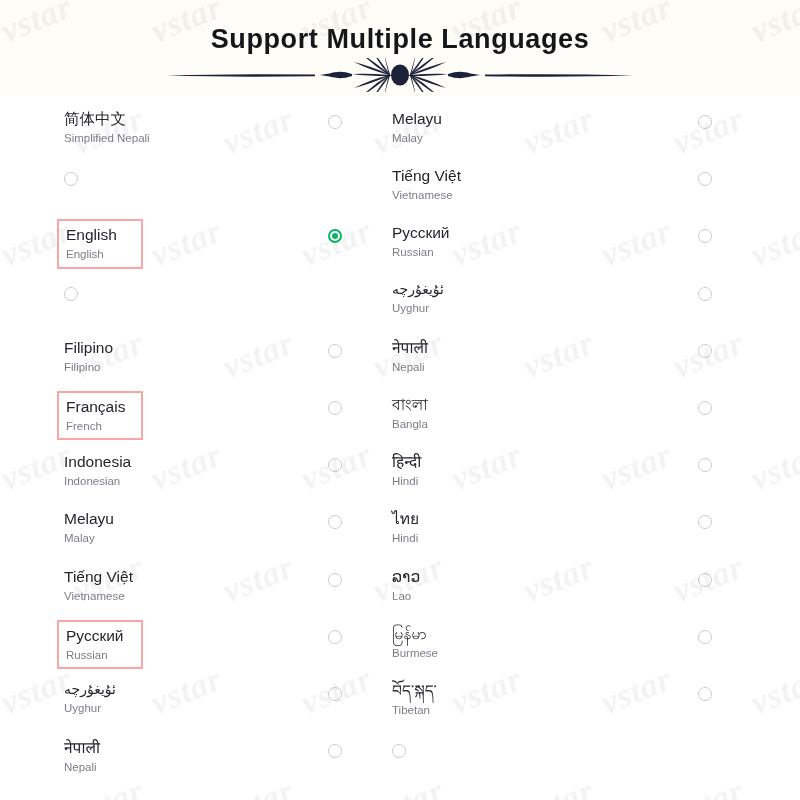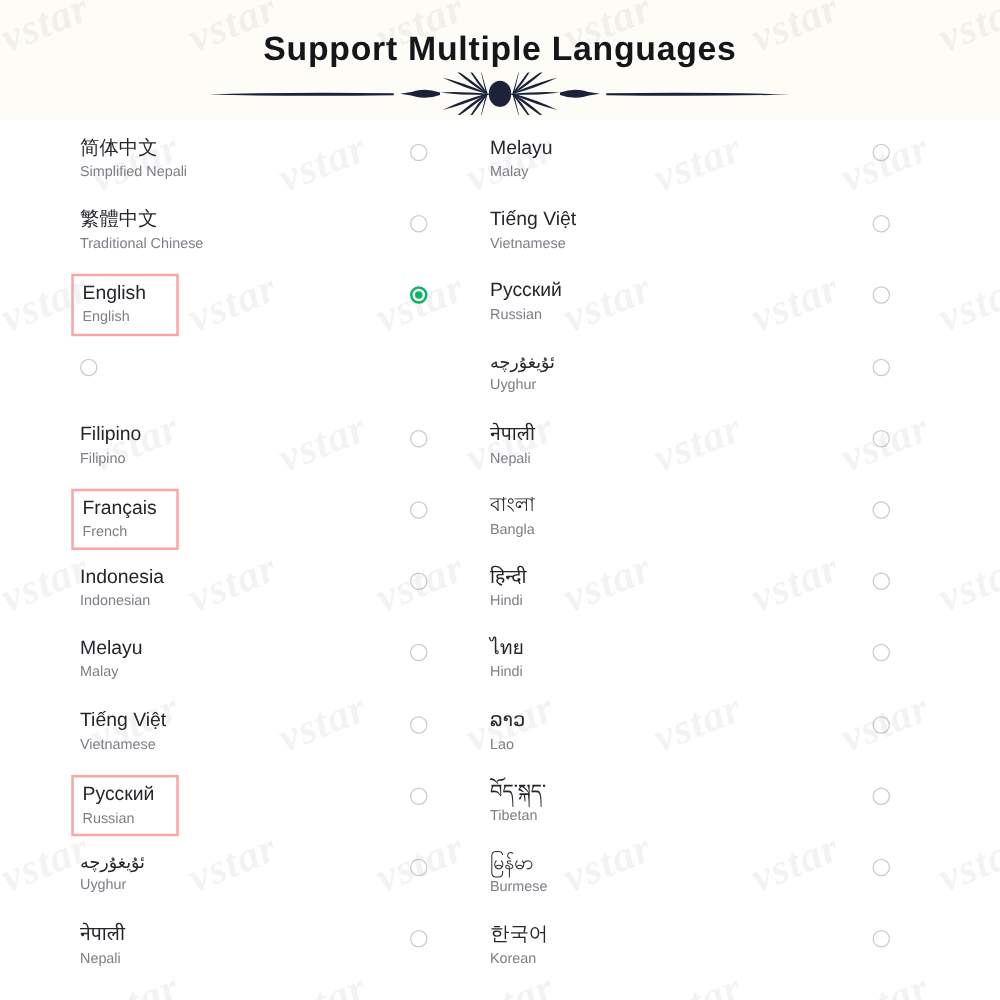--- a/index.html
+++ b/index.html
@@ -251,24 +251,20 @@
         <div class="lang-row">
           <div class="lang-texts">
             <div class="lang-native">简体中文</div>
             <div class="lang-english">Simplified Nepali</div>
           </div>
           <div class="radio-cell">
             <span class="radio"></span>
           </div>
         </div>
         <div class="lang-row">
-          <div class="lang-texts">
-            <div class="lang-native">繁體中文</div>
-            <div class="lang-english">Traditional Chinese</div>
-          </div>
           <div class="radio-cell">
             <span class="radio"></span>
           </div>
         </div>
         <div class="lang-row boxed">
           <div class="lang-texts">
             <div class="lang-native">English</div>
             <div class="lang-english">English</div>
           </div>
           <div class="radio-cell">
@@ -430,40 +426,36 @@
           <div class="lang-texts">
             <div class="lang-native">ລາວ</div>
             <div class="lang-english">Lao</div>
           </div>
           <div class="radio-cell">
             <span class="radio"></span>
           </div>
         </div>
         <div class="lang-row">
           <div class="lang-texts">
+            <div class="lang-native">မြန်မာ</div>
+            <div class="lang-english">Burmese</div>
+          </div>
+          <div class="radio-cell">
+            <span class="radio"></span>
+          </div>
+        </div>
+        <div class="lang-row">
+          <div class="lang-texts">
             <div class="lang-native">བོད་སྐད་</div>
             <div class="lang-english">Tibetan</div>
           </div>
           <div class="radio-cell">
             <span class="radio"></span>
           </div>
         </div>
         <div class="lang-row">
-          <div class="lang-texts">
-            <div class="lang-native">မြန်မာ</div>
-            <div class="lang-english">Burmese</div>
-          </div>
-          <div class="radio-cell">
-            <span class="radio"></span>
-          </div>
-        </div>
-        <div class="lang-row">
-          <div class="lang-texts">
-            <div class="lang-native">한국어</div>
-            <div class="lang-english">Korean</div>
-          </div>
           <div class="radio-cell">
             <span class="radio"></span>
           </div>
         </div>
       </div>
     </div>
 </div>
 
 </body></html>

